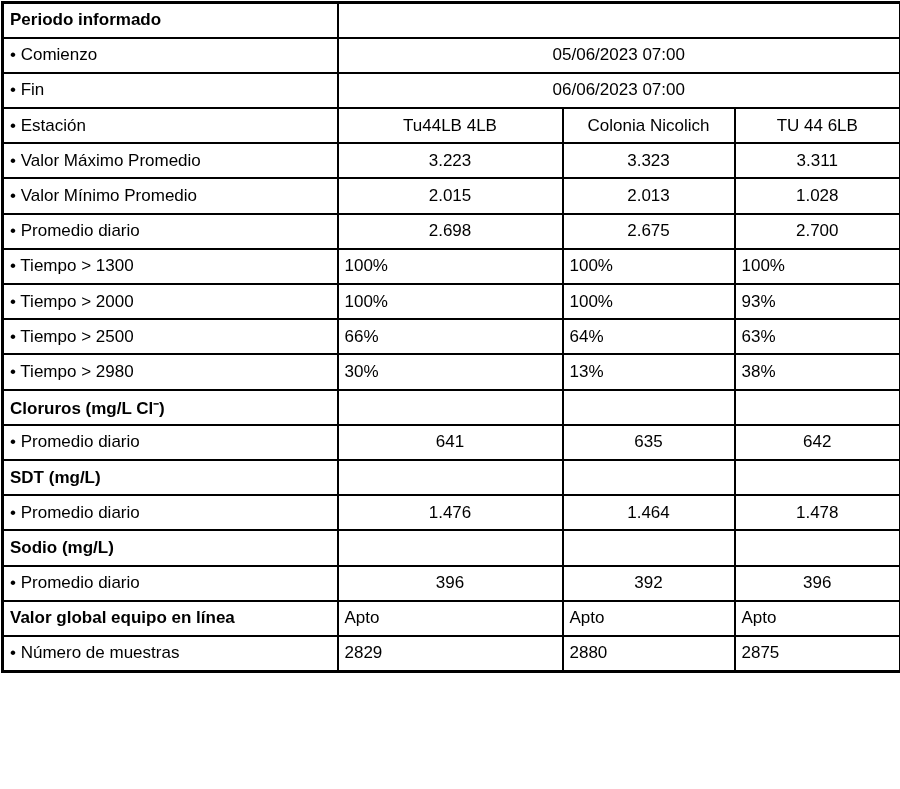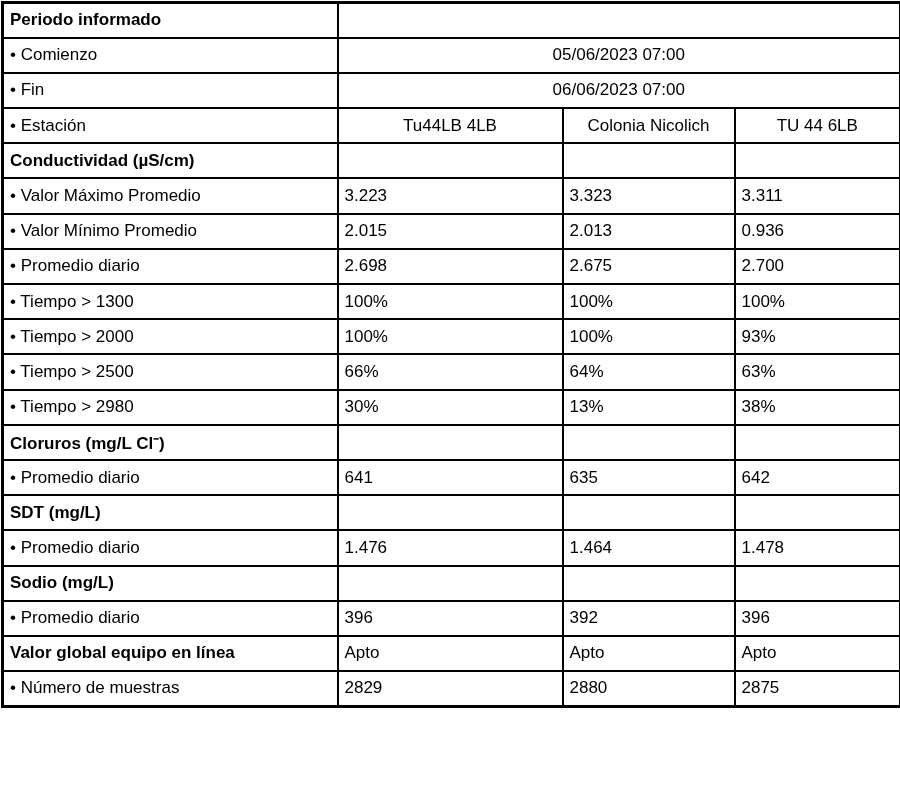--- a/index.html
+++ b/index.html
@@ -35,21 +35,21 @@
     font-weight: bold;
     font-size: 17.5px;
     padding-left: 6px;
   }
   td.sub {
     padding-left: 30px;
     margin-top: 23px;
   }
   
   td.val-r {
-    text-align: left;
+    text-align: center;
     padding-right: 11px;
     font-size: 16.5px;
   }
   td.val-c {
     text-align: left;
     font-size: 16px;
   }
   td.date-c {
     text-align: center;
     font-size: 17px;
@@ -95,36 +95,30 @@
   </tr>
 
   <tr>
     <td class="lbl sub">• Estación</td>
     <td class="estacion">Tu44LB 4LB</td>
     <td class="estacion">Colonia Nicolich</td>
     <td class="estacion">TU 44 6LB</td>
   </tr>
 
   <tr>
-    <td class="lbl sec">Conductividad (µS/cm)</td>
-    <td></td>
-    <td></td>
-    <td></td>
-  </tr>
-  <tr>
     <td class="lbl sub">• Valor Máximo Promedio</td>
     <td class="val-r">3.223</td>
     <td class="val-r">3.323</td>
     <td class="val-r">3.311</td>
   </tr>
   <tr>
     <td class="lbl sub">• Valor Mínimo Promedio</td>
     <td class="val-r">2.015</td>
     <td class="val-r">2.013</td>
-    <td class="val-r">0.936</td>
+    <td class="val-r">1.028</td>
   </tr>
   <tr>
     <td class="lbl sub">• Promedio diario</td>
     <td class="val-r">2.698</td>
     <td class="val-r">2.675</td>
     <td class="val-r">2.700</td>
   </tr>
   <tr>
     <td class="lbl sub">• Tiempo &gt; 1300</td>
     <td class="val-c">100%</td>

